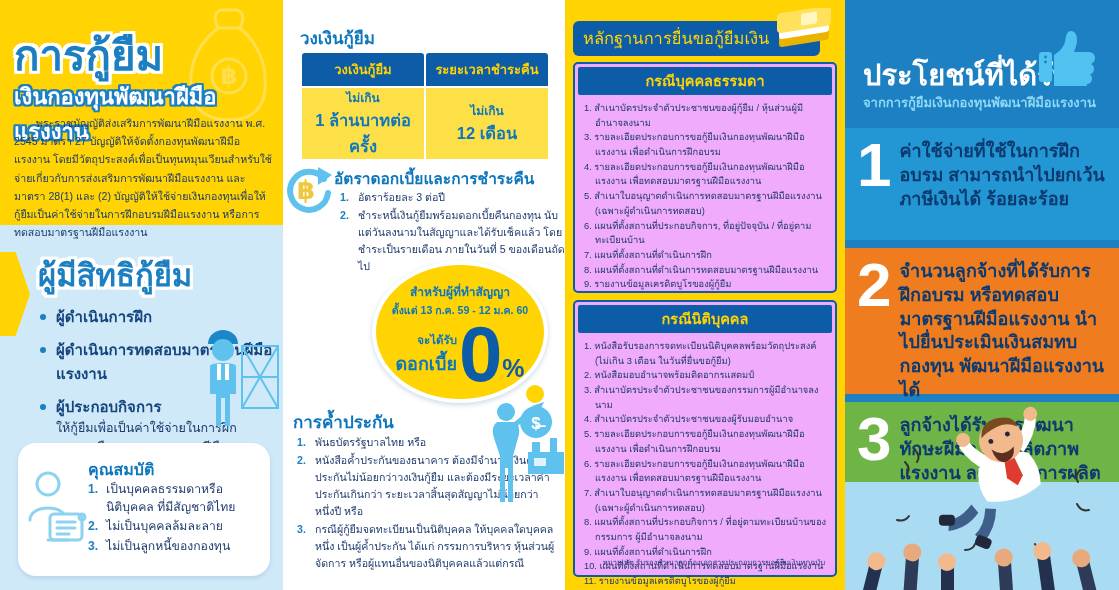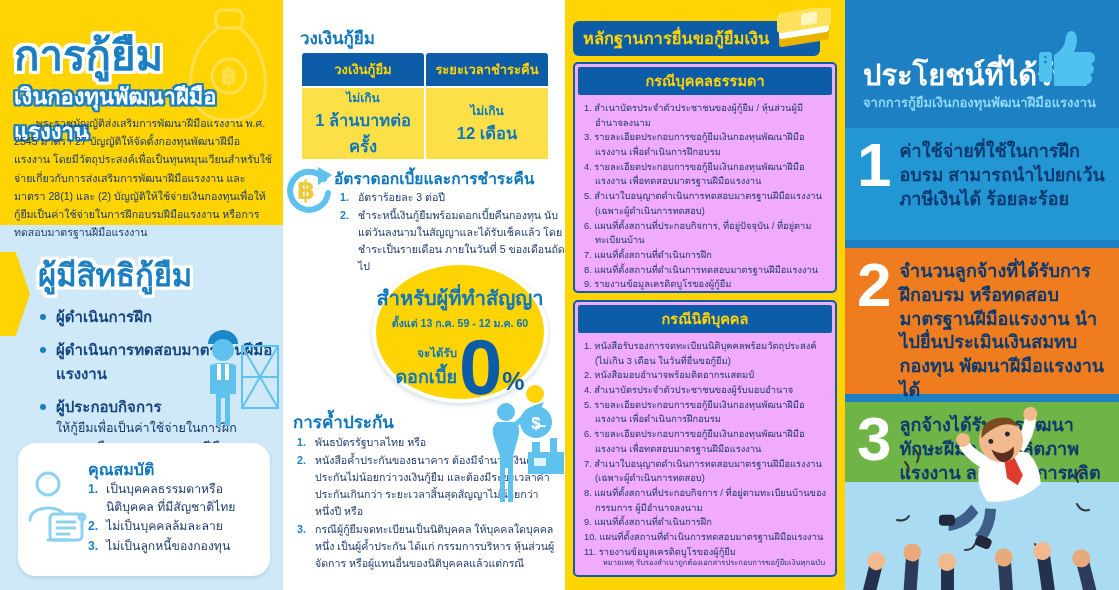--- a/index.html
+++ b/index.html
@@ -49,37 +49,37 @@
   .cell-l2{font-size:16.5px;font-weight:bold;color:#0e76bc}
   .interest-icon{left:284px;top:163px}
   .interest-title{left:334px;top:166px;font-size:15.5px}
   .interest-list{left:340px;top:189px;width:228px}
   .interest-list .mid-item,.guar-list .mid-item{font-size:10.6px;line-height:1.6;margin-bottom:1px}
 
   .promo{left:372px;top:261px;width:176px;height:142px;background:#ffd402;border:4px solid #fff;
     border-radius:50%;box-shadow:0 2px 5px rgba(60,110,160,.25);text-align:center;padding-top:17px}
   .promo-bubble{position:absolute;left:146px;top:116px;width:26px;height:26px;border-radius:50%;
     background:#ffd402;border:4px solid #fff}
-  .promo-l1{font-size:20px;font-weight:bold;color:#0e76bc}
+  .promo-l1{font-size:12px;font-weight:bold;color:#0e76bc}
   .promo-l2{font-size:10.6px;font-weight:bold;color:#0e76bc;margin-top:1px}
   .promo-row{display:flex;justify-content:center;align-items:center;margin-top:2px}
   .promo-left{text-align:right;margin-top:0}
   .promo-l3{font-size:11.5px;font-weight:bold;color:#0e76bc}
   .promo-l4{font-size:18px;font-weight:bold;color:#0e76bc}
   .promo-zero{font-size:78px;font-weight:bold;color:#0d5ca8;line-height:.85;margin-left:2px}
   .promo-pct{font-size:25px;font-weight:bold;color:#0d5ca8;align-self:flex-end;margin-bottom:4px}
 
   .guar-title{left:293px;top:408px}
   .guar-list{left:297px;top:434px;width:258px}
   .banker-icon{left:488px;top:398px}
 
   
   .panel-ev{left:565px;top:0;width:280px;height:590px;background:#ffd402}
   .ev-header{left:573px;top:21px;width:247px;height:35px;background:#0d5ca8;border-radius:6px;
-    color:#ffd402;font-size:16.5px;font-weight:bold;line-height:35px;padding-left:10px}
+    color:#ffd402;font-size:16.5px;font-weight:normal;line-height:35px;padding-left:10px}
   .book-icon{left:775px;top:8px}
   .ev-box{background:#f0abfc;border:2px solid #0d5ca8;border-radius:5px;padding:3px}
   .ev-box1{left:573px;top:62px;width:264px;height:231px}
   .ev-box2{left:573px;top:300px;width:264px;height:277px}
   .ev-box-title{background:#0d5ca8;color:#ffd402;font-size:14.5px;font-weight:bold;text-align:center;
     height:28px;line-height:28px;border-radius:2px}
   .ev-list{padding:6px 5px 0 6px}
   .ev-item{font-size:9.3px;line-height:1.58;color:#1d3a6d;padding-left:11px;text-indent:-11px}
   .ev-note{position:absolute;right:10px;bottom:7px;font-size:7.6px;color:#1d3a6d;text-align:right;width:240px}
   .ev-note-label{font-weight:normal}
@@ -305,20 +305,23 @@
 <div class="abs ev-box ev-box2">
   <div class="ev-box-title">กรณีนิติบุคคล</div>
   <div class="ev-list">
       <div class="ev-item">
       <span>1.</span> <span>หนังสือรับรองการจดทะเบียนนิติบุคคลพร้อมวัตถุประสงค์ (ไม่เกิน 3 เดือน ในวันที่ยื่นขอกู้ยืม)</span>
     </div>
       <div class="ev-item">
       <span>2.</span> <span>หนังสือมอบอำนาจพร้อมติดอากรแสตมป์</span>
     </div>
       <div class="ev-item">
+      <span>3.</span> <span>สำเนาบัตรประจำตัวประชาชนของกรรมการผู้มีอำนาจลงนาม</span>
+    </div>
+      <div class="ev-item">
       <span>4.</span> <span>สำเนาบัตรประจำตัวประชาชนของผู้รับมอบอำนาจ</span>
     </div>
       <div class="ev-item">
       <span>5.</span> <span>รายละเอียดประกอบการขอกู้ยืมเงินกองทุนพัฒนาฝีมือแรงงาน เพื่อดำเนินการฝึกอบรม</span>
     </div>
       <div class="ev-item">
       <span>6.</span> <span>รายละเอียดประกอบการขอกู้ยืมเงินกองทุนพัฒนาฝีมือแรงงาน เพื่อทดสอบมาตรฐานฝีมือแรงงาน</span>
     </div>
       <div class="ev-item">
       <span>7.</span> <span>สำเนาใบอนุญาตดำเนินการทดสอบมาตรฐานฝีมือแรงงาน (เฉพาะผู้ดำเนินการทดสอบ)</span>

